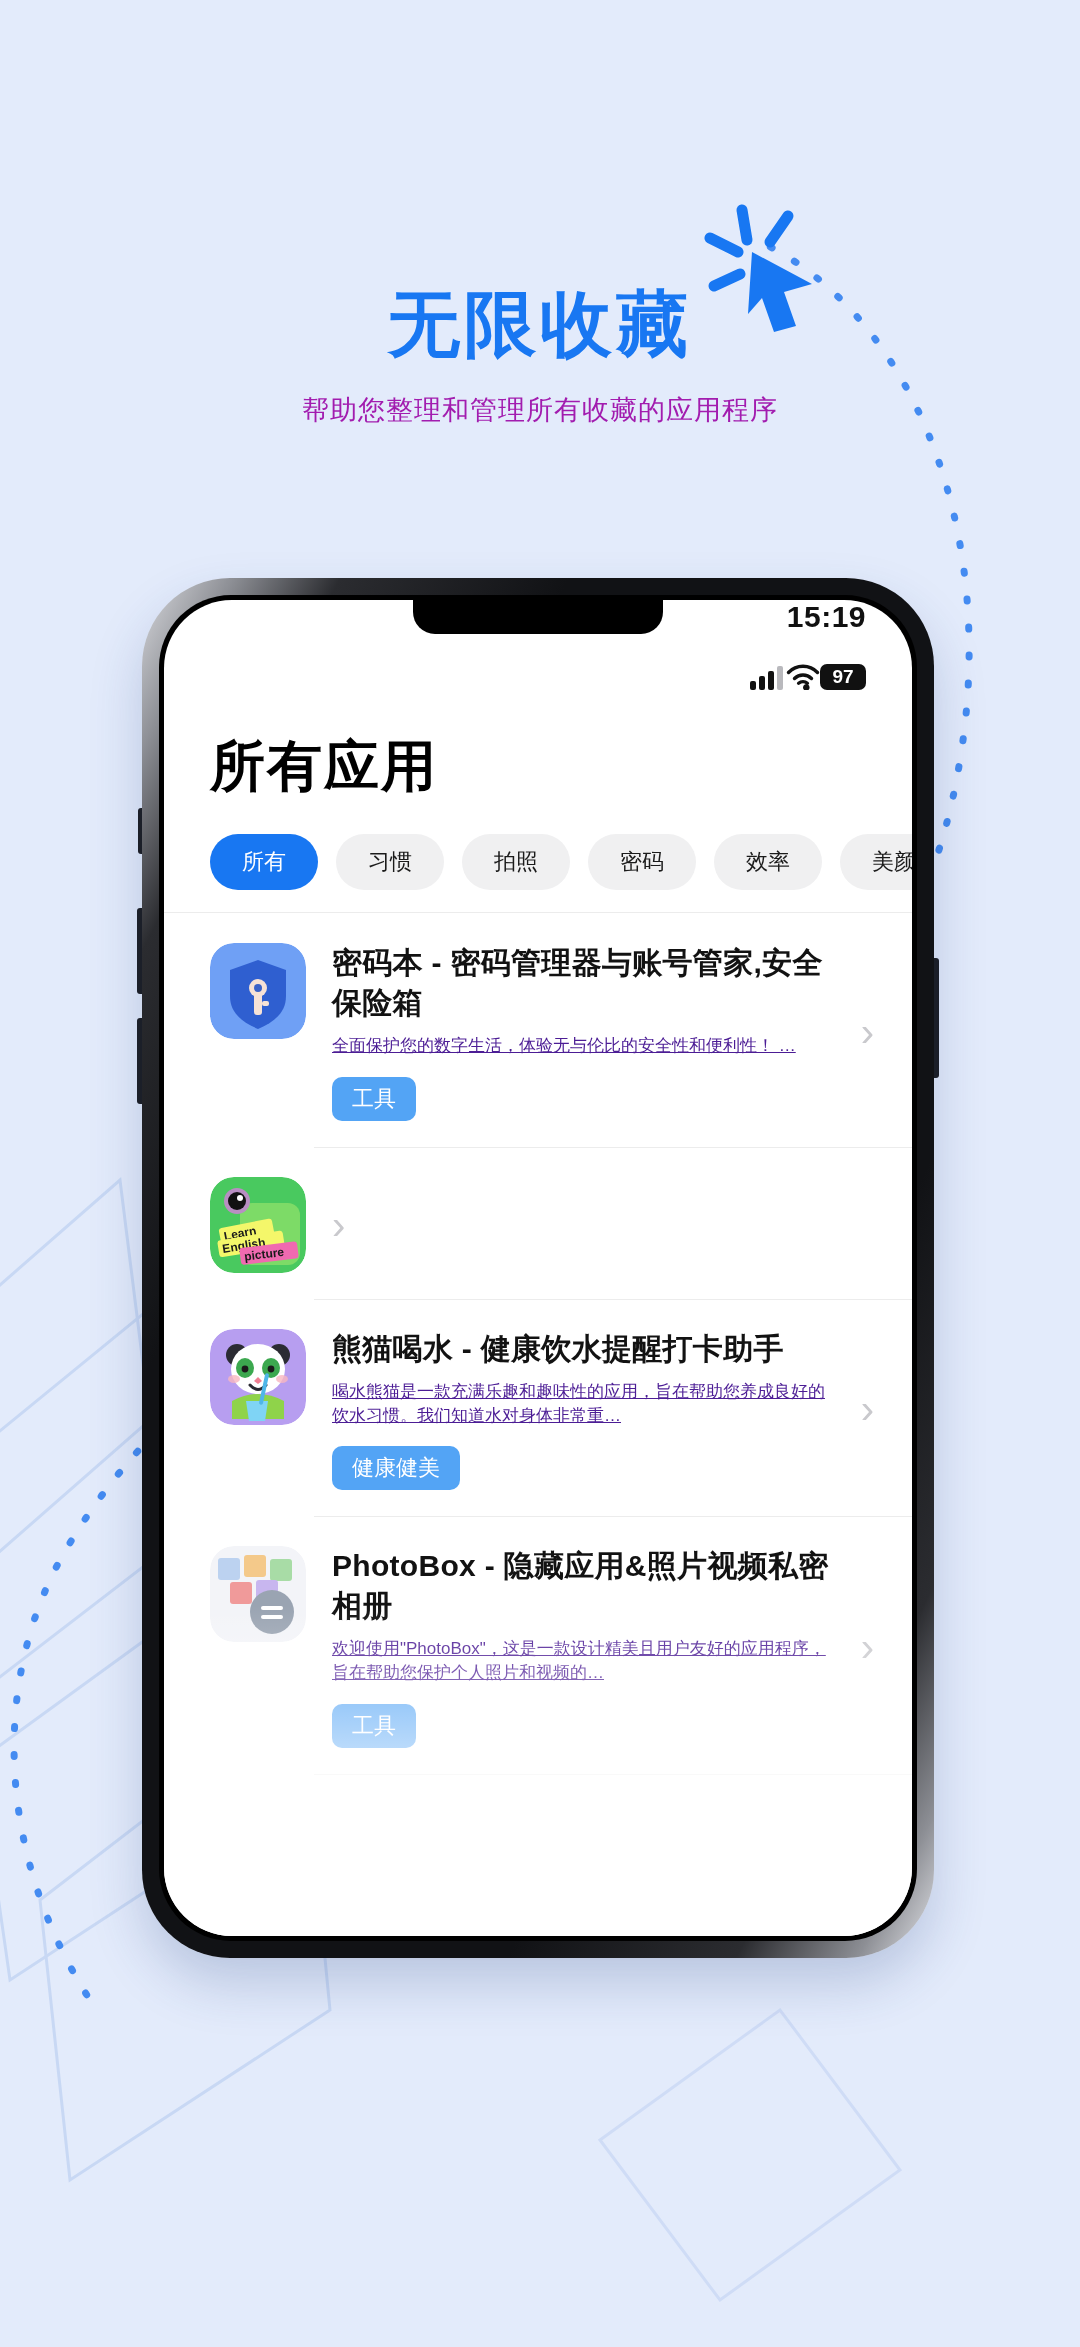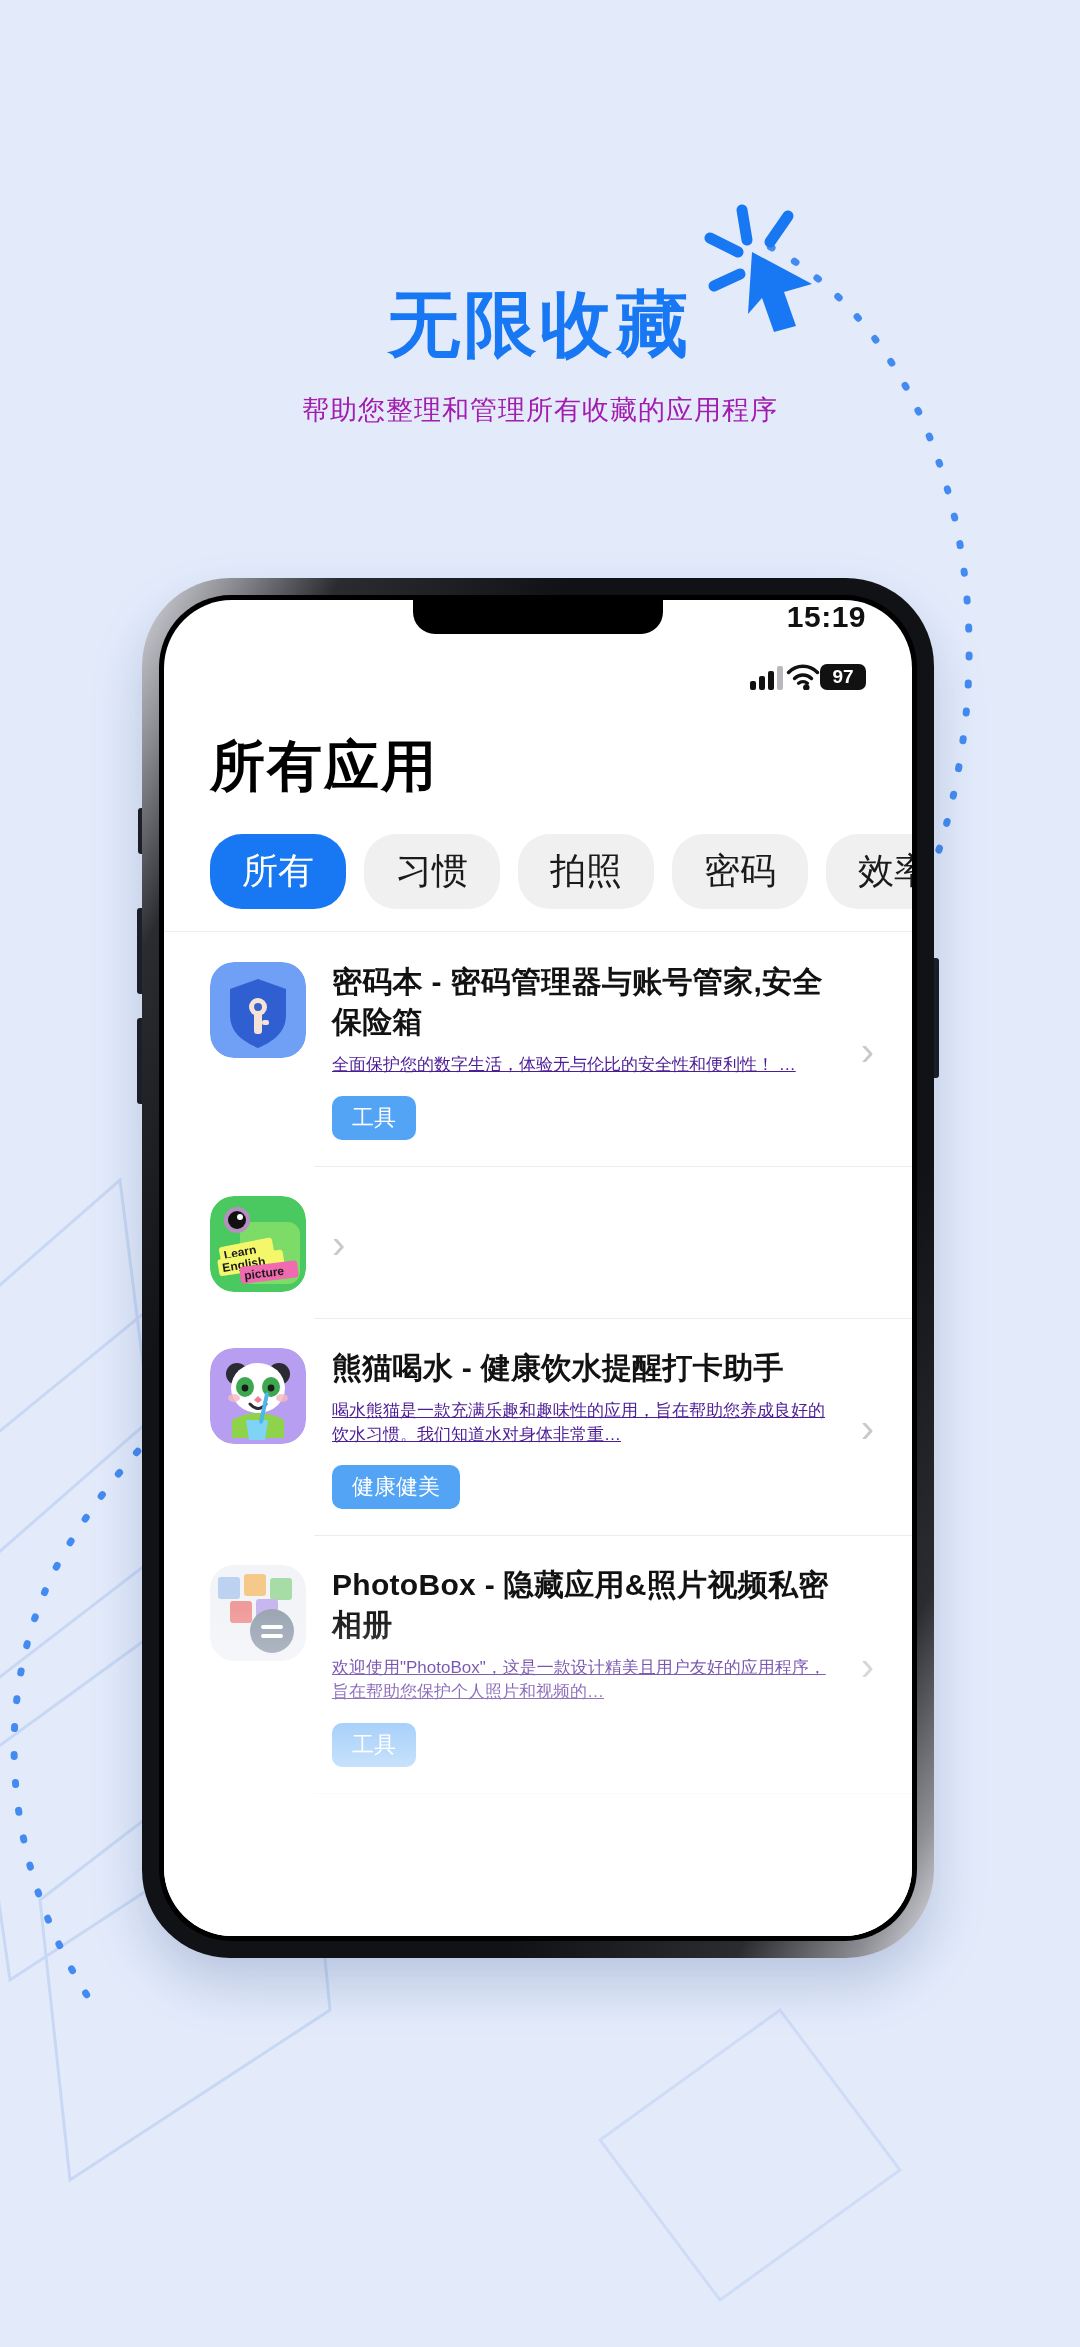--- a/index.html
+++ b/index.html
@@ -72,21 +72,21 @@
   }
 
   
   .chips {
     display: flex; gap: 18px; padding: 4px 0 22px 46px;
     border-bottom: 1.5px solid #ececec;
     overflow: hidden; white-space: nowrap;
   }
   .chip {
     flex: 0 0 auto; padding: 13px 32px; border-radius: 32px;
-    background: #f0f0f1; color: #1b1b1b; font-size: 36px;
+    background: #f0f0f1; color: #1b1b1b; font-size: 22px;
   }
   .chip.active { background: #1877f2; color: #fff; }
 
   
   .app-list { padding: 0 0 0 0; }
   .app-row {
     display: flex; gap: 26px; align-items: flex-start;
     padding: 30px 38px 26px 46px;
     position: relative;
   }

